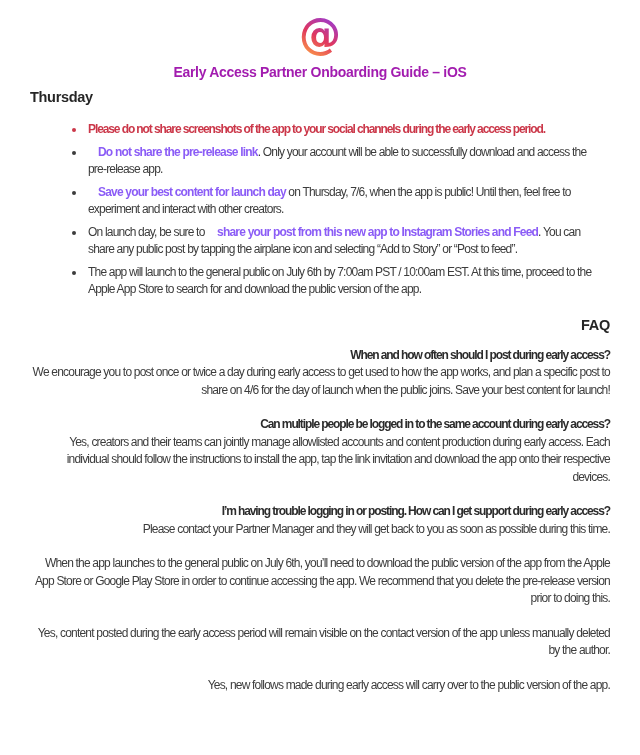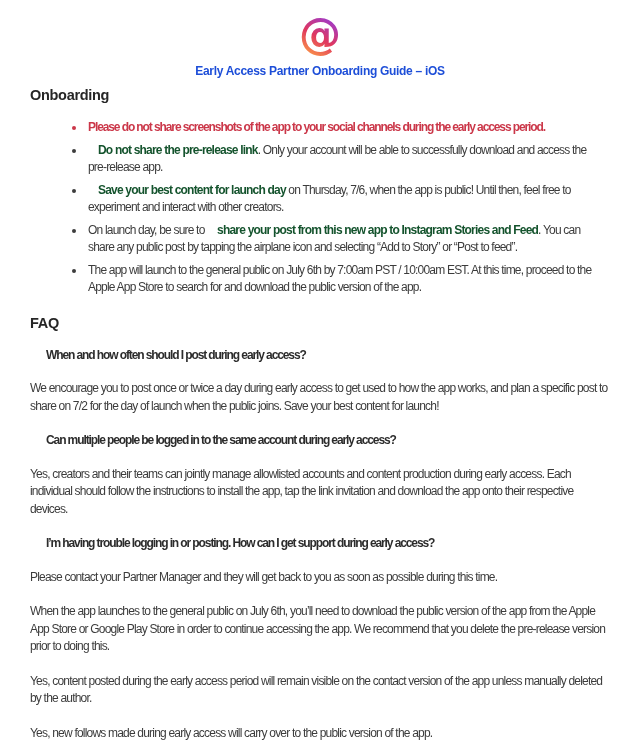--- a/index.html
+++ b/index.html
@@ -19,24 +19,24 @@
     color: #3c3c3c;
   }
   .logo-wrap {
     text-align: center;
     height: 48px;
     margin-top: 2px;
   }
   .title {
     margin: 4px 0 9px 0;
     text-align: center;
-    font-size: 12px;
+    font-size: 14px;
     font-weight: bold;
     letter-spacing: -0.3px;
-    color: #1d4ed8;
+    color: #a21caf;
   }
   .section-heading {
     margin: 0 0 7px 0;
     font-size: 14.5px;
     font-weight: bold;
     letter-spacing: -0.3px;
     color: #262626;
   }
   ul.reminders {
     margin: 16px;
@@ -50,26 +50,26 @@
     margin-bottom: 5px;
     padding-left: 2px;
   }
   ul.reminders li.alert {
     color: #cb3749;
     font-weight: bold;
     letter-spacing: -1.1px;
     white-space: nowrap;
   }
   ul.reminders li.alert::marker { color: #cb3749; }
-  .b { font-weight: bold; color: #14532d; padding-left: 10px; }
-  .faq-block { margin-top: 18px; }
+  .b { font-weight: bold; color: #8b5cf6; padding-left: 10px; }
+  .faq-block { margin-top: 18px; text-align: right; }
   .faq-heading { margin-bottom: 14px; }
   .qa { margin-bottom: 17px; }
   .q {
-    margin: 16px;
+    margin: 0;
     font-size: 12px;
     line-height: 17.5px;
     font-weight: bold;
     letter-spacing: -1.1px;
     white-space: nowrap;
     color: #2c2c2c;
   }
   .a {
     margin: 0;
     font-size: 12px;
@@ -91,36 +91,36 @@
           <stop offset="0.55" stop-color="#e0375e"></stop>
           <stop offset="1" stop-color="#ffa545"></stop>
         </linearGradient>
       </defs>
       <text x="23" y="37" text-anchor="middle" font-family="DejaVu Sans" font-weight="bold" font-size="42" fill="url(#threadsGrad)">@</text>
     </svg>
   </div>
 
   <h1 class="title">Early Access Partner Onboarding Guide – iOS</h1>
 
-  <h2 class="section-heading">Onboarding</h2>
+  <h2 class="section-heading">Thursday</h2>
 
   <ul class="reminders">
     <li class="alert"><span>Please do not share screenshots of the app to your social channels during the early access period.</span></li>
     <li><span class="b">Do not share the pre-release link</span><span>. Only your account will be able to successfully download and access the pre-release app.</span></li>
     <li><span class="b">Save your best content for launch day</span><span> on Thursday, 7/6, when the app is public! Until then, feel free to experiment and interact with other creators.</span></li>
     <li><span>On launch day, be sure to </span><span class="b">share your post from this new app to Instagram Stories and Feed</span><span>. You can share any public post by tapping the airplane icon and selecting “Add to Story” or “Post to feed”.</span></li>
     <li><span>The app will launch to the general public on July 6th by 7:00am PST / 10:00am EST. At this time, proceed to the Apple App Store to search for and download the public version of the app.</span></li>
   </ul>
 
   <div class="faq-block">
     <h2 class="section-heading faq-heading">FAQ</h2>
 
     <div class="qa">
       <p class="q">When and how often should I post during early access?</p>
-      <p class="a">We encourage you to post once or twice a day during early access to get used to how the app works, and plan a specific post to share on 7/2 for the day of launch when the public joins. Save your best content for launch!</p>
+      <p class="a">We encourage you to post once or twice a day during early access to get used to how the app works, and plan a specific post to share on 4/6 for the day of launch when the public joins. Save your best content for launch!</p>
     </div>
 
     <div class="qa">
       <p class="q">Can multiple people be logged in to the same account during early access?</p>
       <p class="a">Yes, creators and their teams can jointly manage allowlisted accounts and content production during early access. Each individual should follow the instructions to install the app, tap the link invitation and download the app onto their respective devices.</p>
     </div>
 
     <div class="qa">
       <p class="q">I’m having trouble logging in or posting. How can I get support during early access?</p>
       <p class="a">Please contact your Partner Manager and they will get back to you as soon as possible during this time.</p>

